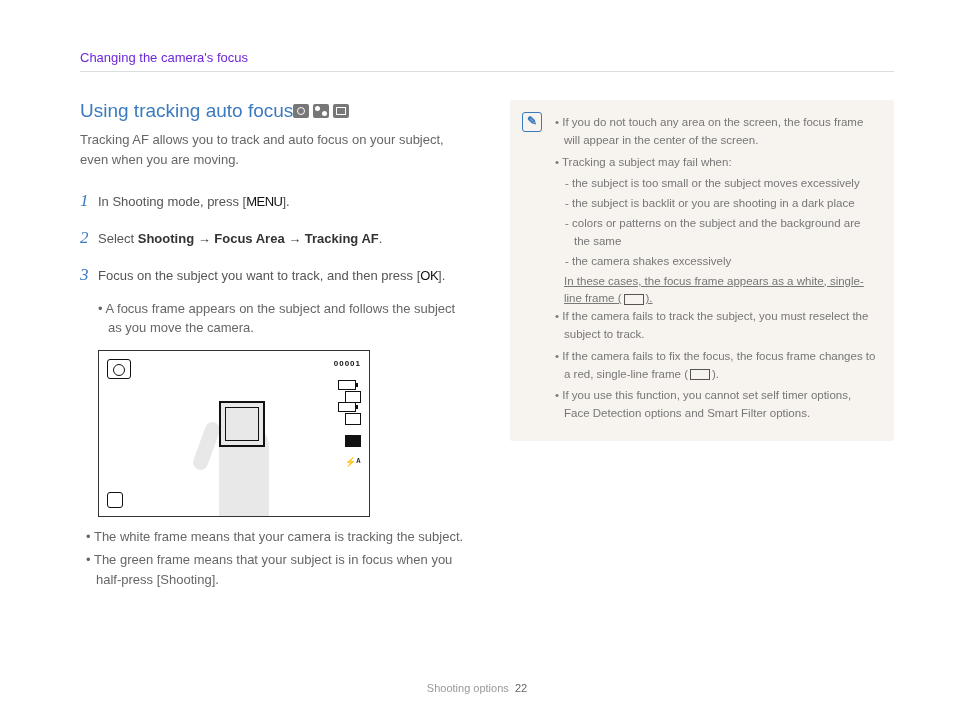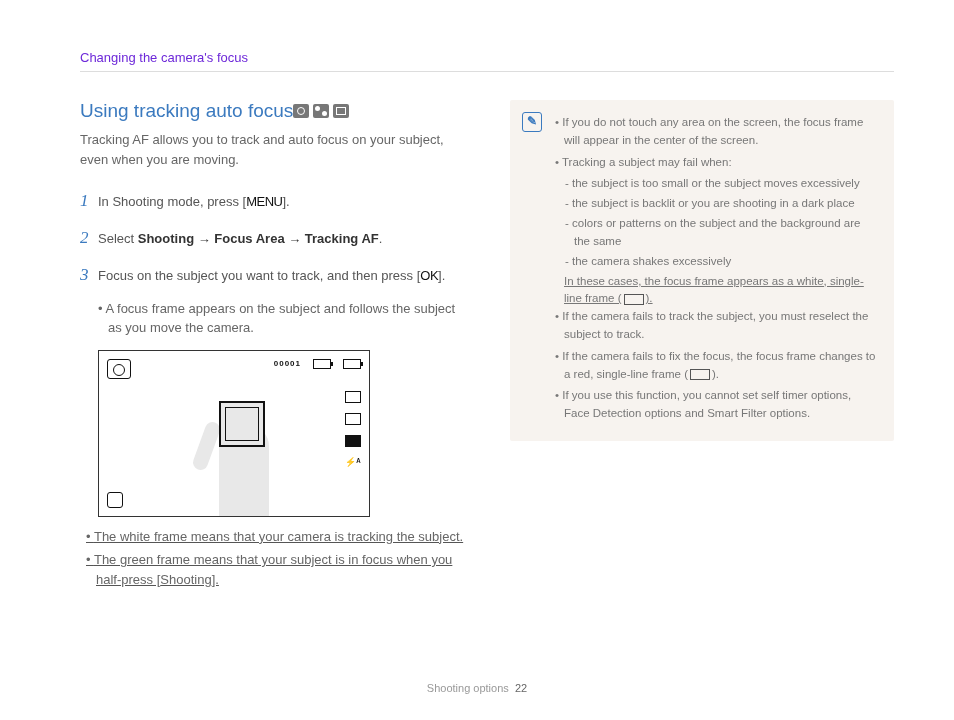--- a/index.html
+++ b/index.html
@@ -92,40 +92,39 @@
     color: #666;
     line-height: 1.5;
     padding-left: 28px;
     text-indent: -10px;
     margin-bottom: 4px;
     font-weight: 300;
   }
   .sub-bullet::before { content: "• "; }
   .bullets-after {
     margin-top: 10px;
-    text-decoration: underline;
   }
   .bullets-after .sub-bullet { padding-left: 16px; }
   .screenshot {
     margin: 12px 0 10px 18px;
     width: 270px;
     height: 165px;
     border: 1px solid #333;
     position: relative;
     background: #fff;
   }
   .ss-top-left {
     position: absolute; top: 8px; left: 8px;
     width: 22px; height: 18px; border: 1px solid #111; border-radius:3px;
   }
   .ss-top-left::after { content:""; position:absolute; top:4px; left:5px; width:10px; height:10px; border:1px solid #111; border-radius:50%;}
   .ss-top-right {
     position: absolute; top: 8px; right: 8px;
     font-size: 8px; letter-spacing: 1px; font-weight:600; color:#111;
-    display:flex; gap:12px; align-items:center;
+    display:flex; gap:12px; align-items:center;flex-direction:column;
   }
   .ss-bat { display:inline-block; width:16px; height:8px; border:1px solid #111; position:relative;}
   .ss-bat::after { content:""; position:absolute; right:-3px; top:2px; width:2px; height:4px; background:#111;}
   .ss-right-icons {
     position:absolute; right:8px; top:40px; display:flex; flex-direction:column; gap:10px;
   }
   .ss-ri { width:14px; height:10px; border:1px solid #111;}
   .ss-ri.fill { background:#111; }
   .ss-ri.af { border:none; font-size:9px; font-weight:700; color:#111;}
   .ss-hand {

